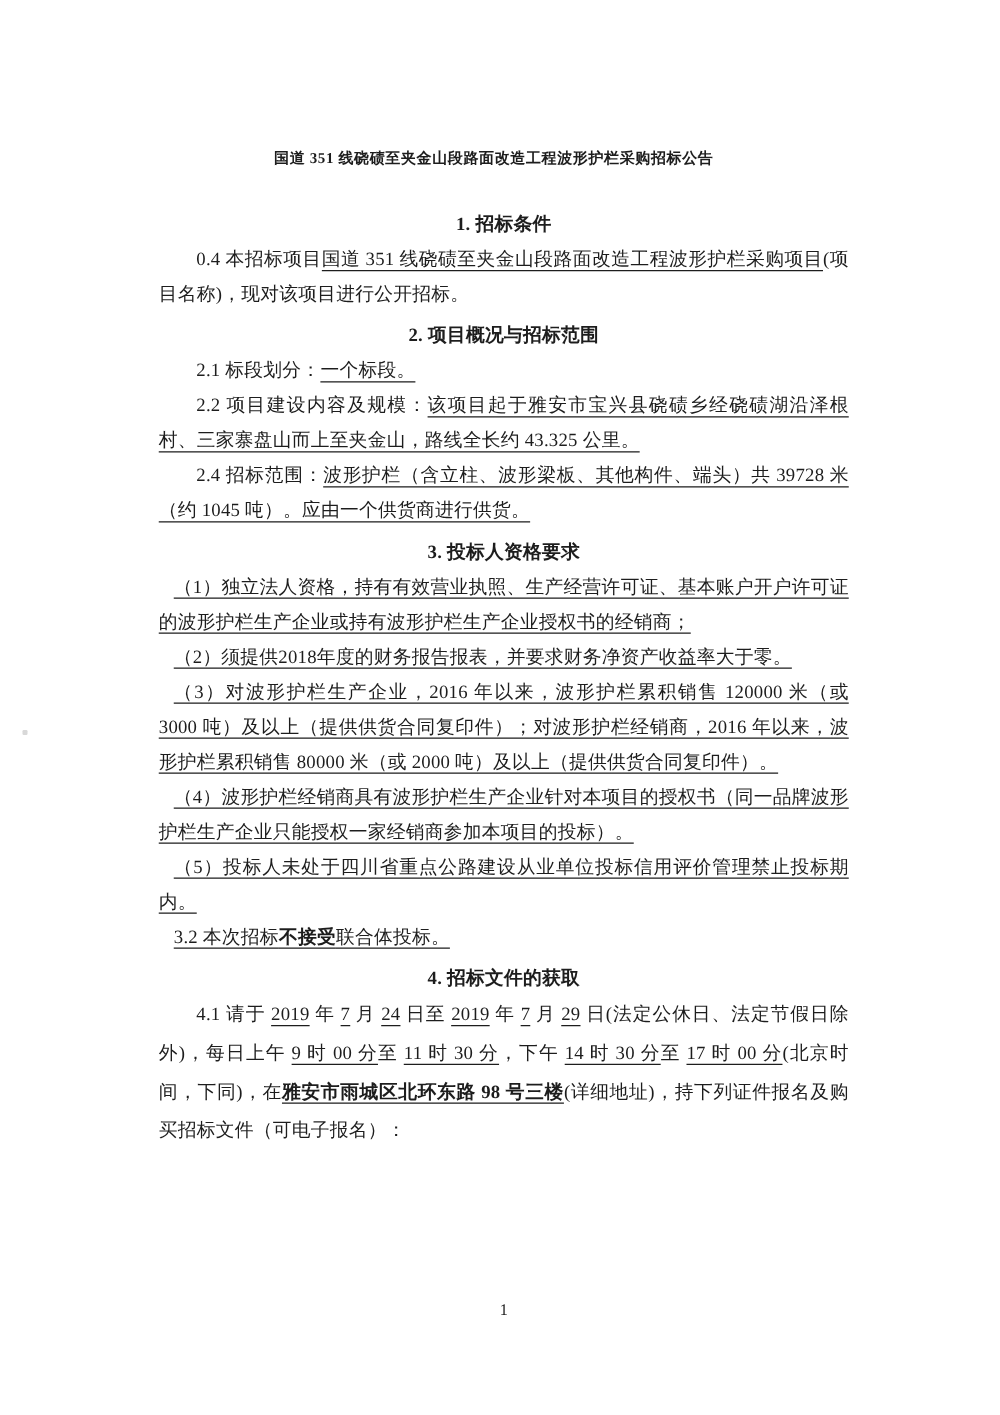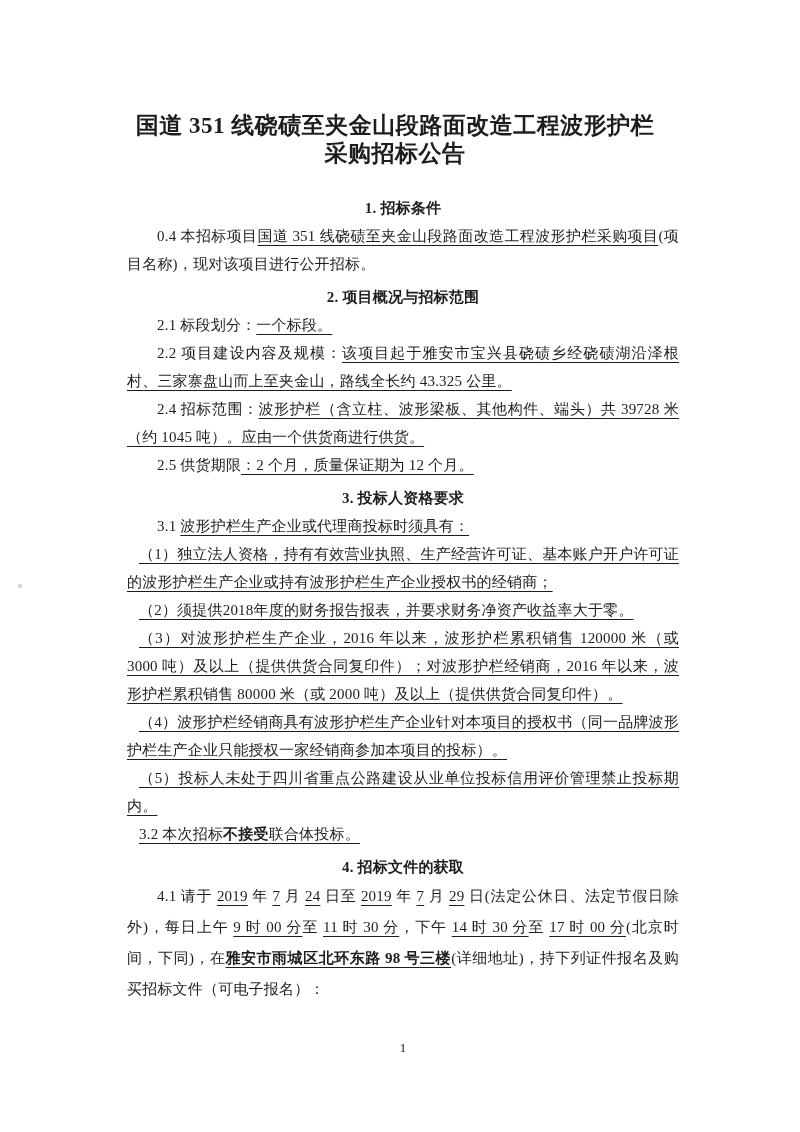--- a/index.html
+++ b/index.html
@@ -12,21 +12,21 @@
     font-family: "Liberation Serif", "DejaVu Serif", serif;
     color: #1d1d1d;
   }
   .doc-body {
     position: absolute;
     left: 127px;
     top: 112px;
     width: 552px;
   }
   .doc-title {
-    font-size: 23px;
+    font-size: 12px;
     font-weight: bold;
     text-align: center;
     line-height: 28px;
     letter-spacing: 0.5px;
     margin: 0 16px 26px 0;
   }
   .blk {
     margin: 0;
     font-size: 15px;
     line-height: 28px;
@@ -74,23 +74,21 @@
   <div class="scan-artifact"></div>
   <div class="doc-body">
     <h1 class="doc-title">国道 351 线硗碛至夹金山段路面改造工程波形护栏采购招标公告</h1>
     <div>
         <p class="blk heading"><span>1. 招标条件</span></p>
         <p class="blk p-indent"><span>0.4 本招标项目</span><span class="u">国道 351 线硗碛至夹金山段路面改造工程波形护栏采购项目</span><span>(项目名称)，现对该项目进行公开招标。</span></p>
         <p class="blk heading"><span>2. 项目概况与招标范围</span></p>
         <p class="blk p-indent"><span>2.1 标段划分：</span><span class="u">一个标段。</span></p>
         <p class="blk p-indent"><span>2.2 项目建设内容及规模：</span><span class="u">该项目起于雅安市宝兴县硗碛乡经硗碛湖沿泽根村、三家寨盘山而上至夹金山，路线全长约 43.325 公里。</span></p>
         <p class="blk p-indent"><span>2.4 招标范围：</span><span class="u">波形护栏（含立柱、波形梁板、其他构件、端头）共 39728 米（约 1045 吨）。应由一个供货商进行供货。</span></p>
-        <p class="blk p-indent"><span>2.5 供货期限</span><span class="u">：2 个月，质量保证期为 12 个月。</span></p>
         <p class="blk heading"><span>3. 投标人资格要求</span></p>
-        <p class="blk p-indent"><span>3.1 </span><span class="u">波形护栏生产企业或代理商投标时须具有：</span></p>
         <p class="blk p-sub"><span class="u">（1）独立法人资格，持有有效营业执照、生产经营许可证、基本账户开户许可证的波形护栏生产企业或持有波形护栏生产企业授权书的经销商；</span></p>
         <p class="blk p-sub"><span class="u">（2）须提供2018年度的财务报告报表，并要求财务净资产收益率大于零。</span></p>
         <p class="blk p-sub"><span class="u">（3）对波形护栏生产企业，2016 年以来，波形护栏累积销售 120000 米（或 3000 吨）及以上（提供供货合同复印件）；对波形护栏经销商，2016 年以来，波形护栏累积销售 80000 米（或 2000 吨）及以上（提供供货合同复印件）。</span></p>
         <p class="blk p-sub"><span class="u">（4）波形护栏经销商具有波形护栏生产企业针对本项目的授权书（同一品牌波形护栏生产企业只能授权一家经销商参加本项目的投标）。</span></p>
         <p class="blk p-sub"><span class="u">（5）投标人未处于四川省重点公路建设从业单位投标信用评价管理禁止投标期内。</span></p>
         <p class="blk p-sub"><span class="u">3.2 本次招标</span><span class="u b">不接受</span><span class="u">联合体投标。</span></p>
         <p class="blk heading"><span>4. 招标文件的获取</span></p>
         <p class="blk p-indent sec4"><span>4.1 请于 </span><span class="u">2019</span><span> 年 </span><span class="u">7</span><span> 月 </span><span class="u">24</span><span> 日至 </span><span class="u">2019</span><span> 年 </span><span class="u">7</span><span> 月 </span><span class="u">29</span><span> 日(法定公休日、法定节假日除外)，每日上午 </span><span class="u">9 时 00 分</span><span>至 </span><span class="u">11 时 30 分</span><span>，下午 </span><span class="u">14 时 30 分</span><span>至 </span><span class="u">17 时 00 分</span><span>(北京时间，下同)，在</span><span class="u b">雅安市雨城区北环东路 98 号三楼</span><span>(详细地址)，持下列证件报名及购买招标文件（可电子报名）：</span></p>
       </div>
   </div>

